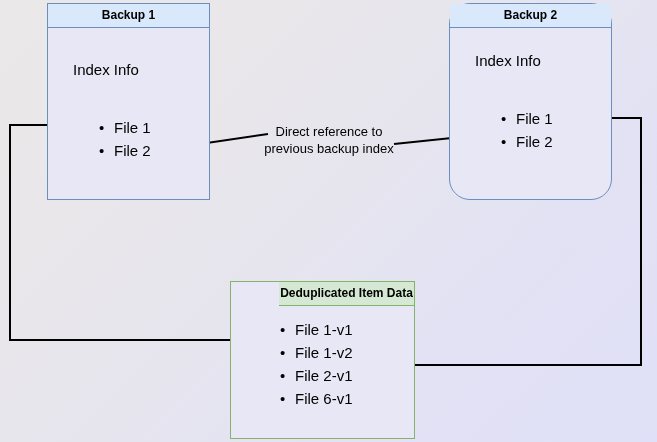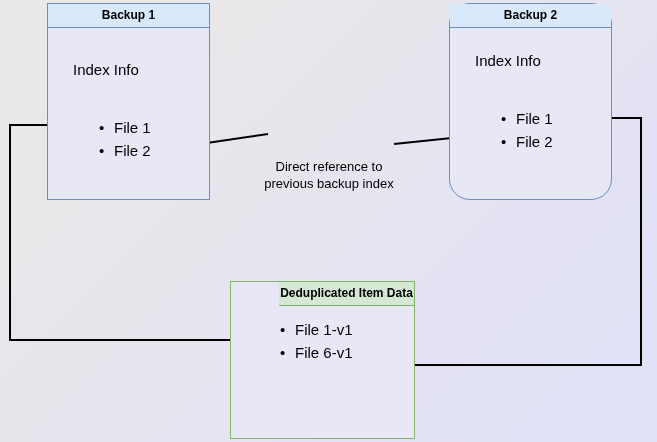--- a/index.html
+++ b/index.html
@@ -79,21 +79,20 @@
     font-size: 15px;
     line-height: 23px;
   }
   .edge-label {
     position: absolute;
     font-size: 13px;
     line-height: 17px;
     color: #000000;
     text-align: center;
     white-space: pre-line;
-    margin-top: 35px;
   }
 </style>
 </head>
 <body>
 
 <div id="diagram-canvas">
 
   <svg class="edge-layer" viewBox="0 0 657 442" width="657" height="442" xmlns="http://www.w3.org/2000/svg">
     <defs>
       <marker id="arrowhead" markerWidth="11" markerHeight="9" refX="10" refY="4.5" orient="auto" markerUnits="userSpaceOnUse">
@@ -124,20 +123,22 @@
     <ul class="item-list" style="left:51px; top:103px;">
       <li>File 1</li>
       <li>File 2</li>
     </ul>
   </div>
 
   <div class="node-box green" style="left:230px; top:281px; width:185px; height:158px;">
     <div class="node-header">Deduplicated Item Data</div>
     <ul class="item-list" style="left:49px; top:36px;">
       <li>File 1-v1</li>
+      <li>File 1-v2</li>
+      <li>File 2-v1</li>
       <li>File 6-v1</li>
     </ul>
   </div>
 
   <div class="edge-label" style="left:251px; top:123px; width:156px;">Direct reference to
 previous backup index</div>
 
 </div>
 
 </body></html>

